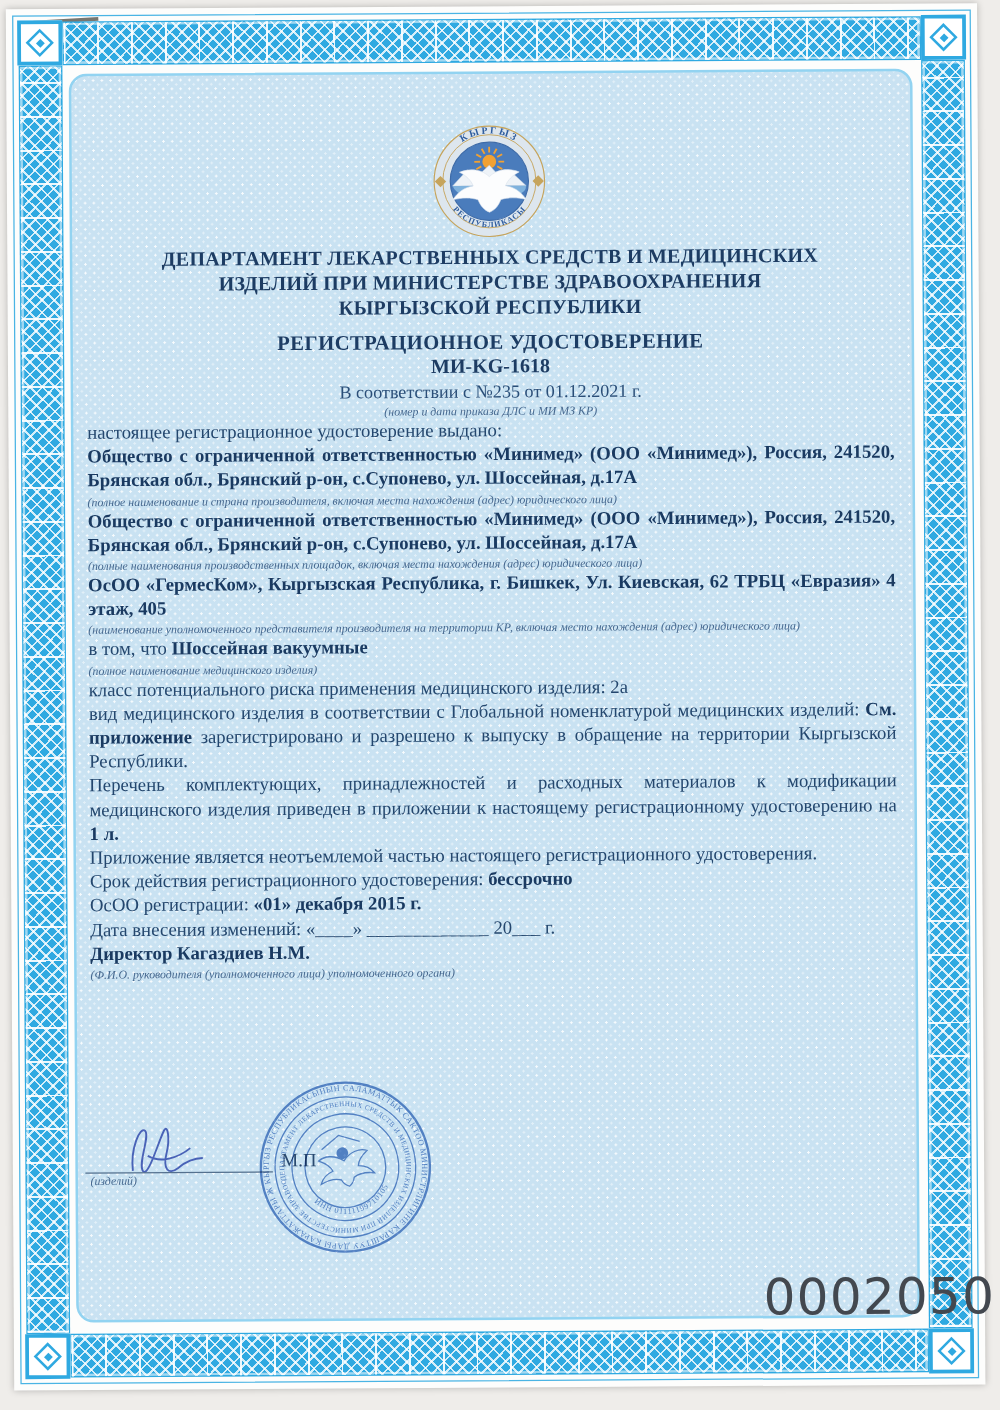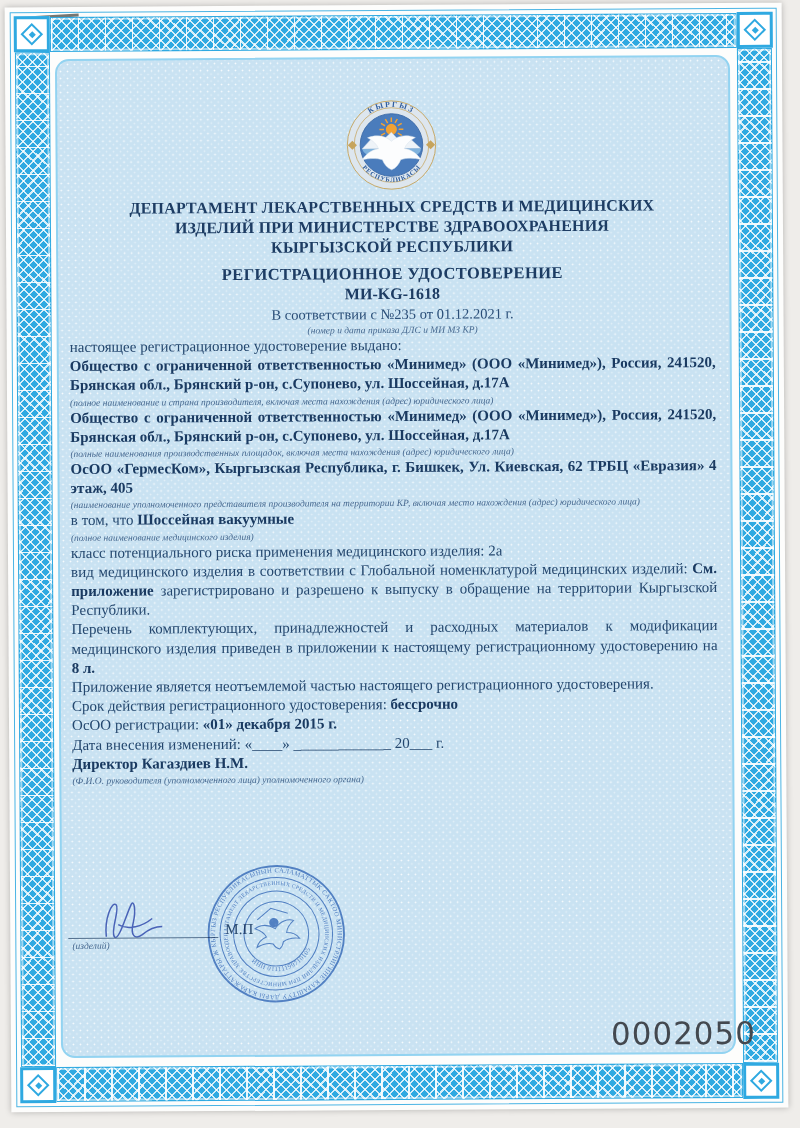--- a/index.html
+++ b/index.html
@@ -65,21 +65,21 @@
   p.jst{text-align:justify;}
   b{color:#1a3a61;}
   .mt3{margin-top:3px}.mt7{margin-top:7px}.mt11{margin-top:11px}.mt12{margin-top:12px}
   .mt13{margin-top:13px}.mt14{margin-top:14px}.mt16{margin-top:16px}.mt18{margin-top:18px}.mt20{margin-top:20px}
   
   .sig-svg{position:absolute;left:36px;top:836px;}
   .sigline{position:absolute;left:6px;top:847px;width:150px;height:30px;border-bottom:1.5px solid #54708e;}
   .mp{position:absolute;left:163px;top:861px;font-size:15px;color:#2a4a70;}
   .podpis{position:absolute;left:10px;top:880px;font-style:italic;font-size:9.5px;color:#46688f;}
   .stamp{position:absolute;left:136px;top:796px;width:156px;height:156px;opacity:.85;mix-blend-mode:multiply;}
-  .serial{position:absolute;left:548px;top:958px;font-family:"DejaVu Sans",sans-serif;font-size:31px;color:#43484f;letter-spacing:1px;}
+  .serial{position:absolute;left:548px;top:958px;font-family:"DejaVu Sans",sans-serif;font-size:40px;color:#43484f;letter-spacing:1px;}
 </style>
 </head>
 <body>
 
 <div class="cert">
   <div class="streak"></div>
   <div class="frame"></div>
   <div class="band h top"></div>
   <div class="band h bottom"></div>
   <div class="band v left"></div>
@@ -151,21 +151,21 @@
       <p class="body jst mt12"><b>ОсОО «ГермесКом», Кыргызская Республика, г. Бишкек, Ул. Киевская, 62 ТРБЦ «Евразия» 4 этаж, 405</b></p>
       <div class="note">(наименование уполномоченного представителя производителя на территории КР, включая место нахождения (адрес) юридического лица)</div>
 
       <p class="body mt11"><span>в том, что </span><b>Шоссейная вакуумные</b></p>
       <div class="note">(полное наименование медицинского изделия)</div>
 
       <p class="body mt11">класс потенциального риска применения медицинского изделия: 2а</p>
 
       <p class="body jst mt13"><span>вид медицинского изделия в соответствии с Глобальной номенклатурой медицинских изделий: </span><b>См. приложение</b><span> зарегистрировано и разрешено к выпуску в обращение на территории Кыргызской Республики.</span></p>
 
-      <p class="body jst mt13"><span>Перечень комплектующих, принадлежностей и расходных материалов к модификации медицинского изделия приведен в приложении к настоящему регистрационному удостоверению на </span><b>8 л.</b></p>
+      <p class="body jst mt13"><span>Перечень комплектующих, принадлежностей и расходных материалов к модификации медицинского изделия приведен в приложении к настоящему регистрационному удостоверению на </span><b>1 л.</b></p>
 
       <p class="body mt11">Приложение является неотъемлемой частью настоящего регистрационного удостоверения.</p>
 
       <p class="body mt16"><span>Срок действия регистрационного удостоверения: </span><b>бессрочно</b></p>
 
       <p class="body mt18"><span>ОсОО регистрации: </span><b>«01» декабря 2015 г.</b></p>
 
       <p class="body mt16">Дата внесения изменений: «____» _____________ 20___ г.</p>
 
       <p class="body mt14"><b>Директор Кагаздиев Н.М.</b></p>

